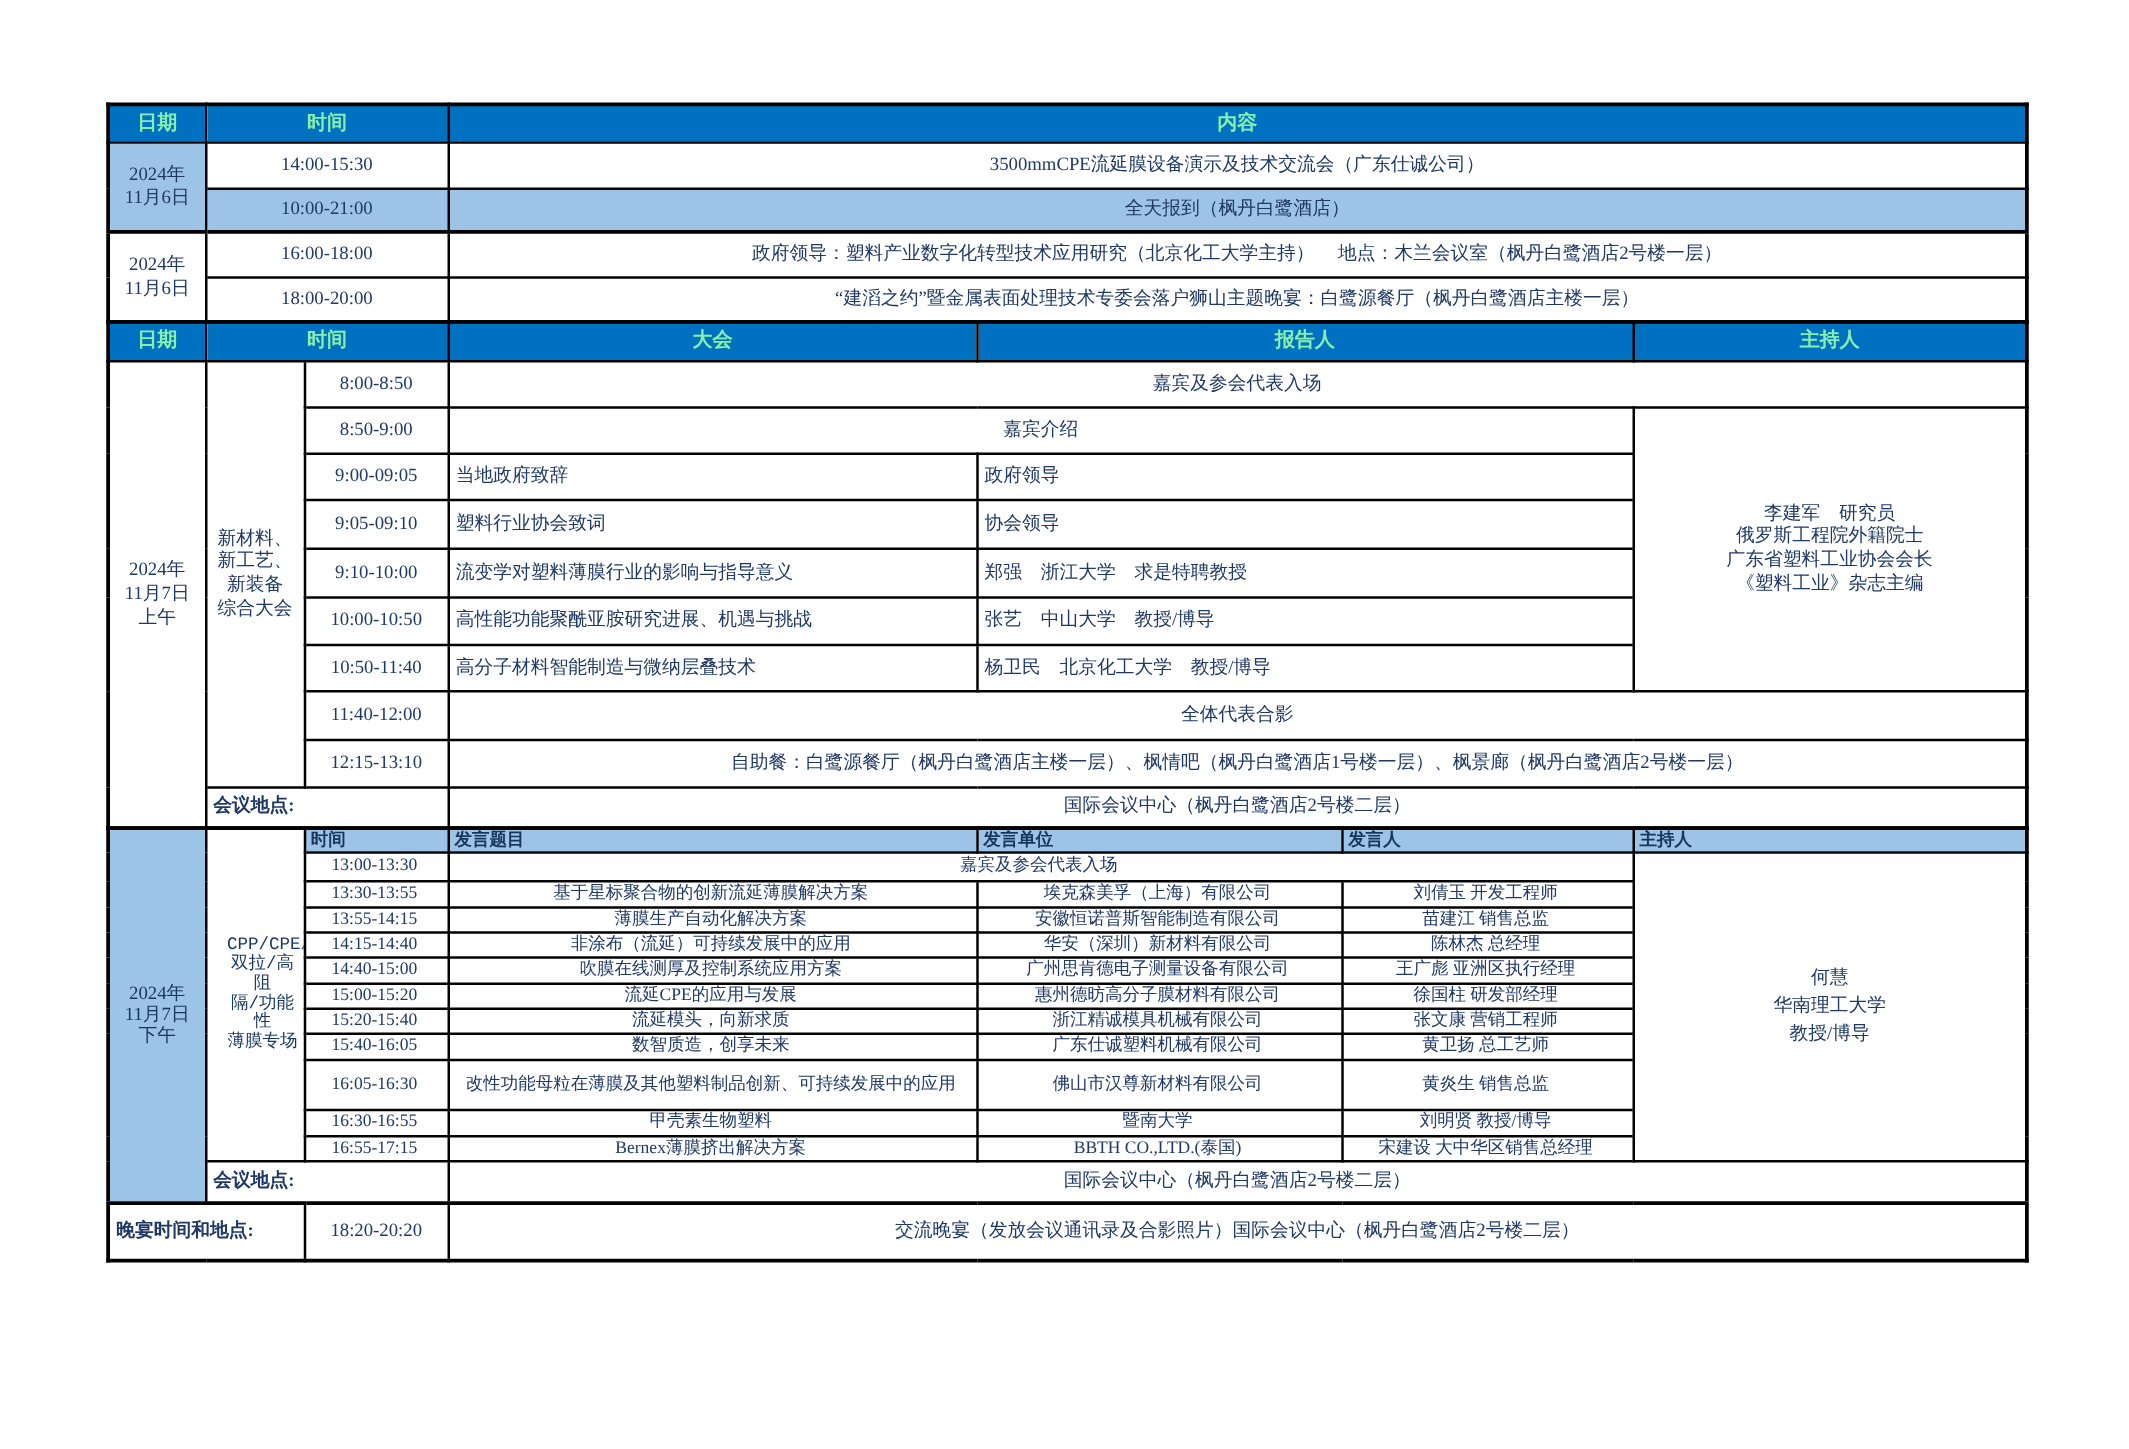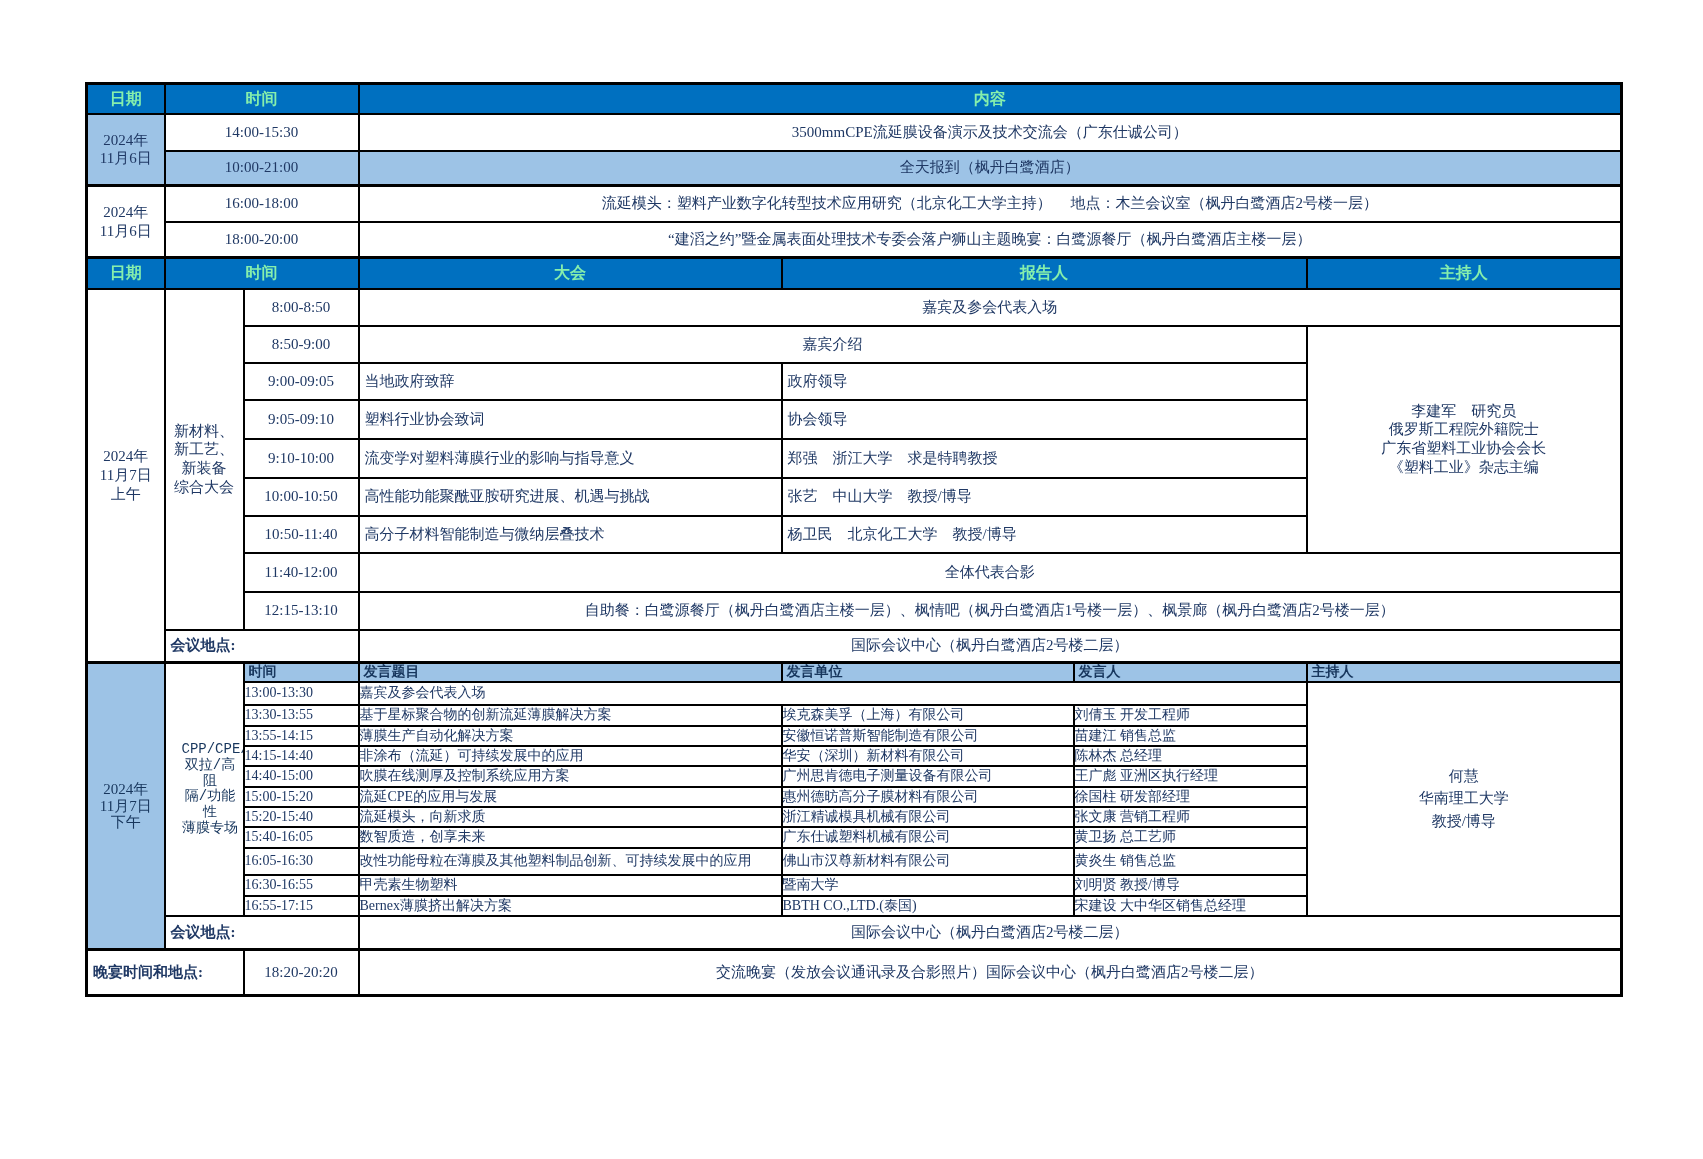--- a/index.html
+++ b/index.html
@@ -39,27 +39,27 @@
   .lightblue{background:#9DC3E6;}
   .subhdr td{
     background:#9DC3E6;color:#17365D;font-weight:bold;font-size:14px;
     text-align:left;padding:0 4px;
     font-family:"Liberation Sans","DejaVu Sans",sans-serif;
   }
   .pre{white-space:pre-line;}
   .left{text-align:left;padding:0 5px;}
   .bold{font-weight:bold;}
   .pm td{font-size:14px;line-height:1.12;}
-  .pm .tcell{text-align:left;padding-left:0;}
+  .pm .tcell{text-align:center;padding-left:0;}
   .thick-top td{border-top:3px solid #000;}
   .rh30{height:30px}.rh31{height:31px}.rh33{height:33px}.rh34{height:34px}
   .rh35{height:35px}.rh36{height:36px}.rh37{height:37px}.rh38{height:38px}
   .rh39{height:39px}
   .rh19{height:19px}.rh20{height:20px}.rh21{height:21px}.rh23{height:23px}
-  .rh43{height:27px}.rh45{height:46px}
+  .rh43{height:40px}.rh45{height:46px}
 </style>
 </head>
 <body>
 
 <div class="doc">
 
 
   <table class="t1">
     <colgroup>
         <col style="width:78px">
@@ -79,21 +79,21 @@
       <td>3500mmCPE流延膜设备演示及技术交流会（广东仕诚公司）</td>
     </tr>
     <tr class="rh35">
       <td class="lightblue">10:00-21:00</td>
       <td class="lightblue">全天报到（枫丹白鹭酒店）</td>
     </tr>
     <tr class="thick-top rh36">
       <td rowspan="2" class="pre">2024年
 11月6日</td>
       <td>16:00-18:00</td>
-      <td>流延模头：塑料产业数字化转型技术应用研究（北京化工大学主持）　 地点：木兰会议室（枫丹白鹭酒店2号楼一层）</td>
+      <td>政府领导：塑料产业数字化转型技术应用研究（北京化工大学主持）　 地点：木兰会议室（枫丹白鹭酒店2号楼一层）</td>
     </tr>
     <tr class="rh36">
       <td>18:00-20:00</td>
       <td>“建滔之约”暨金属表面处理技术专委会落户狮山主题晚宴：白鹭源餐厅（枫丹白鹭酒店主楼一层）</td>
     </tr>
   </tbody>
     </table>
 
   <table class="t2">
     <colgroup>

